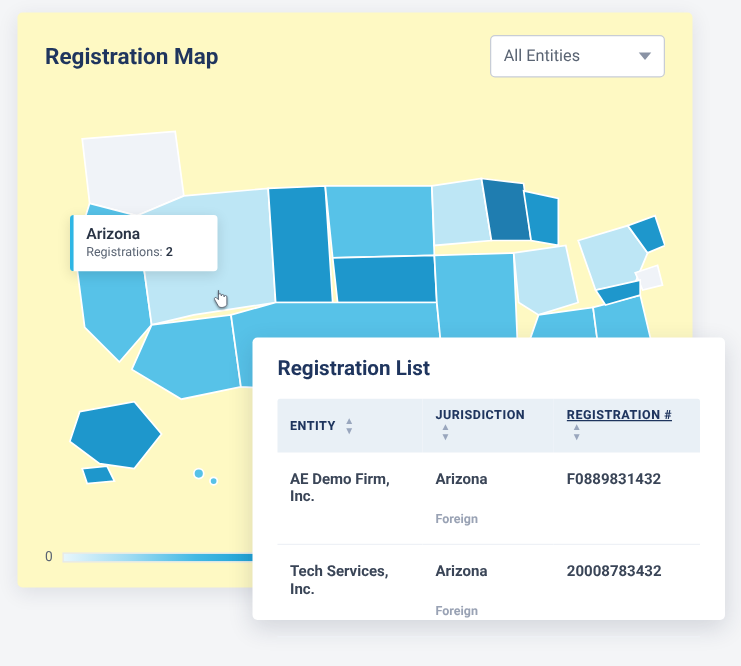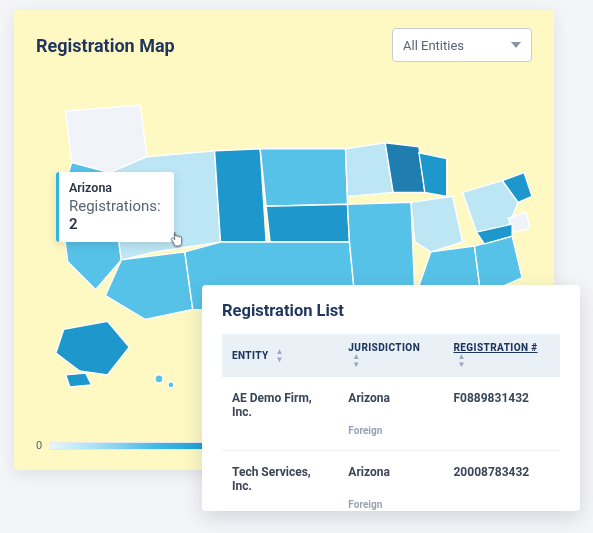--- a/index.html
+++ b/index.html
@@ -46,37 +46,37 @@
   .tooltip {
     position:absolute; left: 20px; top: 90px;
     width: 118px; background:#fff;
     border-left: 3px solid #2fb6e4;
     border-radius: 3px;
     box-shadow: 0 3px 10px rgba(0,0,0,.12);
     padding: 8px 10px 9px 10px;
     font-size: 12px;
   }
   .tooltip .tt-title { font-weight:600; color:#2a3445; font-size:12.5px; margin-bottom:2px;}
-  .tooltip .tt-row { color:#5a6473; font-size:15px; }
+  .tooltip .tt-row { color:#5a6473; font-size:10px; }
   .tooltip .tt-row b { color:#2a3445; font-weight:600; }
   .cursor {
     position:absolute; left: 132px; top: 148px; width:18px; height:18px;
     color:#fff; filter: drop-shadow(0 1px 1px rgba(0,0,0,.4));
     pointer-events:none;
   }
   .scale {
     position:absolute; left:22px; bottom: 18px;
     display:flex; align-items:center; gap:8px; font-size:11px; color:#5a6473;
   }
   .scale .bar {
     width: 160px; height: 8px; border: 1px solid #e3e7ee;
     background: linear-gradient(to right, #e7f6fc, #9edbf2, #43b9e4, #1a9ed2);
   }
   .card-list {
-    position:absolute; left: 202px; top: 285px;
+    position:absolute; left: 202px; top: 270px;
     width: 378px; height: 226px;
     background:#fff; border-radius:4px;
     box-shadow: 0 6px 20px rgba(30,44,73,.16);
     padding: 16px 20px 10px 20px;
   }
   .card-list h3 {
     color:#1f355e; font-size:16.5px; font-weight:700; margin-bottom:14px;
   }
   table { width:100%; border-collapse: collapse; font-size:12px; }
   thead th {

